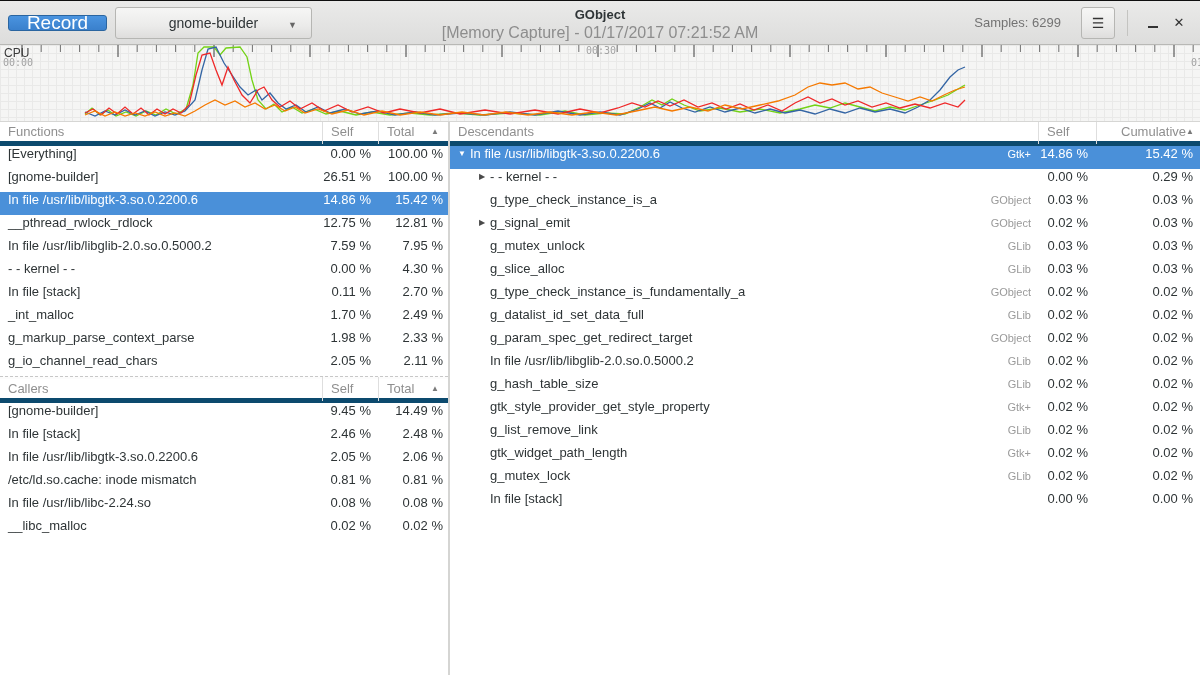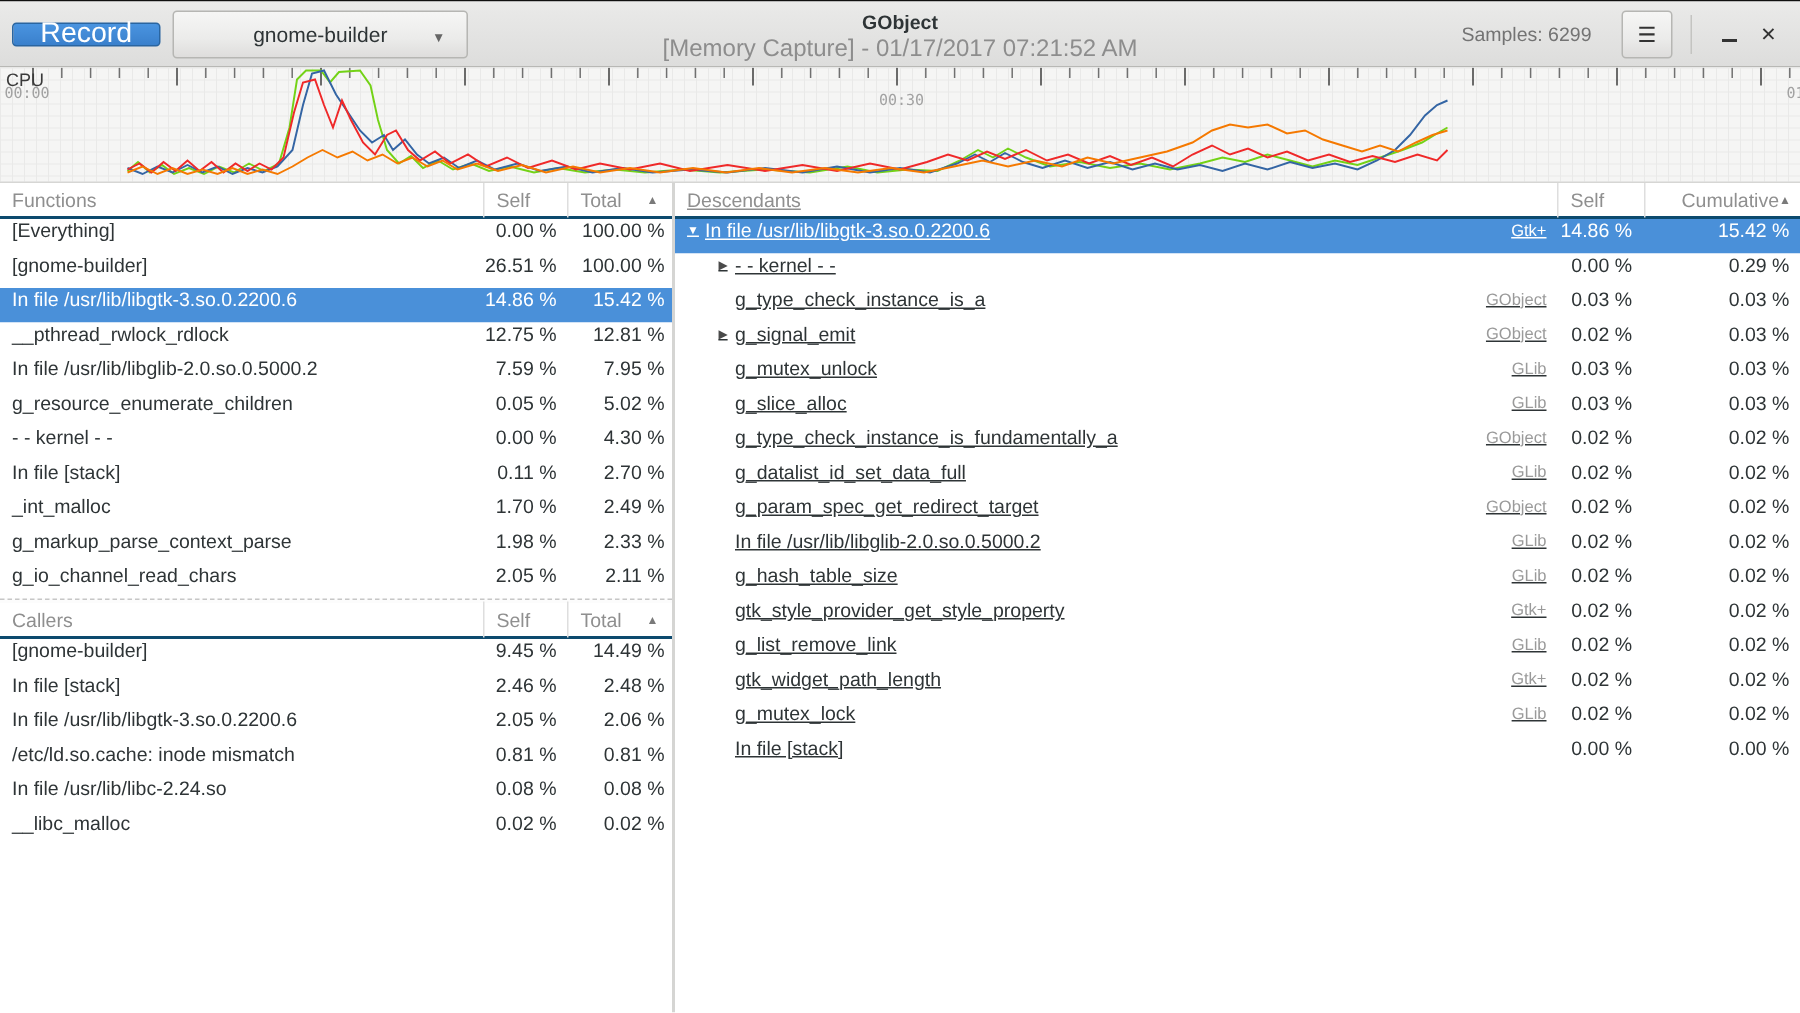--- a/index.html
+++ b/index.html
@@ -39,39 +39,39 @@
   .cpu-label { position:absolute; left:4px; top:1px; font-size:12px; color:#3a3a3a; z-index:3; }
   .time-label { position:absolute; font-family:"DejaVu Sans Mono", monospace; font-size:10px; color:#a2a2a2; z-index:3; }
 
   
   .main { display:flex; height:553px; }
   .left-pane { width:448px; flex:0 0 448px; background:#fff; }
   .v-divider { width:2px; flex:0 0 2px; background:#d5d5d3; }
   .right-pane { flex:1; background:#fff; }
 
   .thead { display:flex; height:24px; align-items:center; background:#fff;
-    border-bottom:2px solid #0c4a6e; color:#8f8f8f; }
+    border-bottom:5px solid #0c4a6e; color:#8f8f8f; }
   .thead .hc { height:24px; display:flex; align-items:center; }
   .trow { display:flex; height:23px; align-items:flex-start; background:#fff; }
   .trow.sel { background:#4a90d9; color:#fff; }
   .trow.sel .tag, .trow.sel .exp { color:#fff; }
   .cell { white-space:nowrap; overflow:hidden; }
 
   
   .l-name { flex:0 0 322px; padding-left:8px; }
   .l-self { flex:0 0 56px; text-align:right; padding-right:7px; }
   .l-total { flex:1; text-align:right; padding-right:5px; }
   .thead .l-self, .thead .l-total { border-left:1px solid #dedede; text-align:left; padding-left:8px; display:flex; align-items:center; }
   .thead .l-total { justify-content:space-between; padding-right:9px; }
   .sort-arrow { font-size:8px; color:#7a7a7a; }
 
   .splitter { height:3px; background:#fcfcfc; border-top:1px dashed #c7c7c7; }
 
   
-  .d-name { flex:0 0 588px; display:flex; align-items:center; overflow:hidden;text-decoration:underline; }
+  .d-name { flex:0 0 588px; display:flex; align-items:center; overflow:hidden; }
   .d-label { flex:1; white-space:nowrap; overflow:hidden; }
   .tag { color:#9a9a9a; font-size:11px; padding-right:7px; }
   .d-self { flex:0 0 58px; text-align:right; padding-right:8px; white-space:nowrap; }
   .d-cum { flex:1; text-align:right; padding-right:8px; white-space:nowrap; }
   .thead .d-self, .thead .d-cum { border-left:1px solid #dedede; text-align:left; padding-left:8px; display:flex; align-items:center; }
   .thead .d-cum { justify-content:space-between; padding-right:7px;padding-left:24px; }
   .thead .d-name { padding-left:8px; }
   .exp { flex:0 0 16px; text-align:center; font-size:8px; color:#4a4a4a; }
   .ind0 { padding-left:4px; } .ind1 { padding-left:24px; }
 </style>
@@ -170,21 +170,21 @@
         <line x1="1154.8" x2="1154.8" y1="0" y2="7" stroke="#707070" stroke-width="1"></line>
         <line x1="1174" x2="1174" y1="0" y2="12" stroke="#3c3c3c" stroke-width="1"></line>
         <line x1="1193.2" x2="1193.2" y1="0" y2="7" stroke="#707070" stroke-width="1"></line>
         <polyline points="85,69 92,63 100,70 108,65 116,71 126,67 136,71 146,66 156,70 166,64 176,69 186,64 193,40 198,8 204,2 214,2 220,10 226,3 240,2 247,12 252,35 258,55 266,64 274,59 282,67 292,62 302,68 314,64 326,69 340,66 356,70 372,67 390,70 410,68 430,70 455,68 480,70 510,68 540,70 565,66 585,70 605,68 625,69 640,62 652,55 662,60 672,54 684,60 700,66 720,63 740,67 760,64 780,68 800,64 815,60 830,63 845,58 860,62 875,66 890,62 905,65 920,60 935,55 948,50 958,44 965,40" fill="none" stroke="#73d216" stroke-width="1.3"></polyline>
         <polyline points="85,67 95,71 105,66 115,70 125,65 135,70 145,66 155,71 165,67 175,70 185,66 195,55 202,25 208,4 216,2 224,18 232,30 240,42 248,50 256,45 262,55 270,48 278,58 286,64 296,60 306,67 318,62 330,68 345,64 360,69 378,66 395,70 415,67 435,70 460,68 485,70 510,67 535,70 558,66 580,70 600,67 620,70 638,64 650,58 660,63 670,57 682,63 695,67 710,62 725,67 740,63 755,68 770,64 785,68 800,65 815,69 830,64 845,68 860,63 875,67 890,64 905,68 918,62 930,55 940,45 950,32 958,25 965,22" fill="none" stroke="#3465a4" stroke-width="1.3"></polyline>
         <polyline points="85,68 93,64 101,70 109,63 117,69 125,62 133,69 141,63 149,70 157,64 165,69 173,64 181,68 189,60 196,30 202,10 210,8 216,25 222,40 228,22 234,35 242,50 250,58 258,45 264,42 272,55 280,62 290,56 300,64 312,58 324,66 338,60 352,67 368,62 384,68 400,64 420,68 440,64 460,69 485,65 510,69 535,65 558,69 580,64 600,68 618,63 632,58 645,62 658,56 670,61 684,55 698,62 712,58 726,64 740,59 754,65 768,60 782,66 795,58 808,52 820,58 832,54 845,60 858,56 872,62 886,58 900,63 915,59 930,63 945,58 958,62 965,55" fill="none" stroke="#ef2929" stroke-width="1.3"></polyline>
         <polyline points="85,70 95,66 105,71 115,67 125,71 135,68 145,71 155,67 165,71 175,68 185,71 195,66 205,60 215,55 225,60 235,56 245,62 255,58 265,64 275,60 285,66 295,62 305,68 318,64 332,69 348,65 364,70 382,66 400,70 420,67 440,70 462,67 484,70 506,67 528,70 550,67 572,70 594,67 616,70 636,66 655,62 672,66 690,62 708,66 725,60 742,64 760,60 778,56 795,50 808,42 820,38 832,40 845,38 858,44 870,42 882,48 895,52 908,56 920,52 932,56 944,50 955,45 965,42" fill="none" stroke="#f57900" stroke-width="1.3"></polyline>
       </svg>
     <div id="time-labels">
         <span class="time-label" style="left: 3px; top: 12px;">00:00</span>
-        <span class="time-label" style="left: 586px; top: 17px;">00:30</span>
+        <span class="time-label" style="left: 586px; top: 0;">00:30</span>
         <span class="time-label" style="left: 1191px; top: 12px;">01:00</span>
       </div>
   </div>
 
   <div class="main">
     <div class="left-pane">
       <div class="thead">
         <div class="hc l-name">Functions</div>
         <div class="hc l-self">Self</div>
         <div class="hc l-total">
@@ -212,25 +212,20 @@
             <span class="cell l-name">__pthread_rwlock_rdlock</span>
             <span class="cell l-self">12.75 %</span>
             <span class="cell l-total">12.81 %</span>
           </div>
           <div class="trow">
             <span class="cell l-name">In file /usr/lib/libglib-2.0.so.0.5000.2</span>
             <span class="cell l-self">7.59 %</span>
             <span class="cell l-total">7.95 %</span>
           </div>
           <div class="trow">
-            <span class="cell l-name">g_resource_enumerate_children</span>
-            <span class="cell l-self">0.05 %</span>
-            <span class="cell l-total">5.02 %</span>
-          </div>
-          <div class="trow">
             <span class="cell l-name">- - kernel - -</span>
             <span class="cell l-self">0.00 %</span>
             <span class="cell l-total">4.30 %</span>
           </div>
           <div class="trow">
             <span class="cell l-name">In file [stack]</span>
             <span class="cell l-self">0.11 %</span>
             <span class="cell l-total">2.70 %</span>
           </div>
           <div class="trow">

